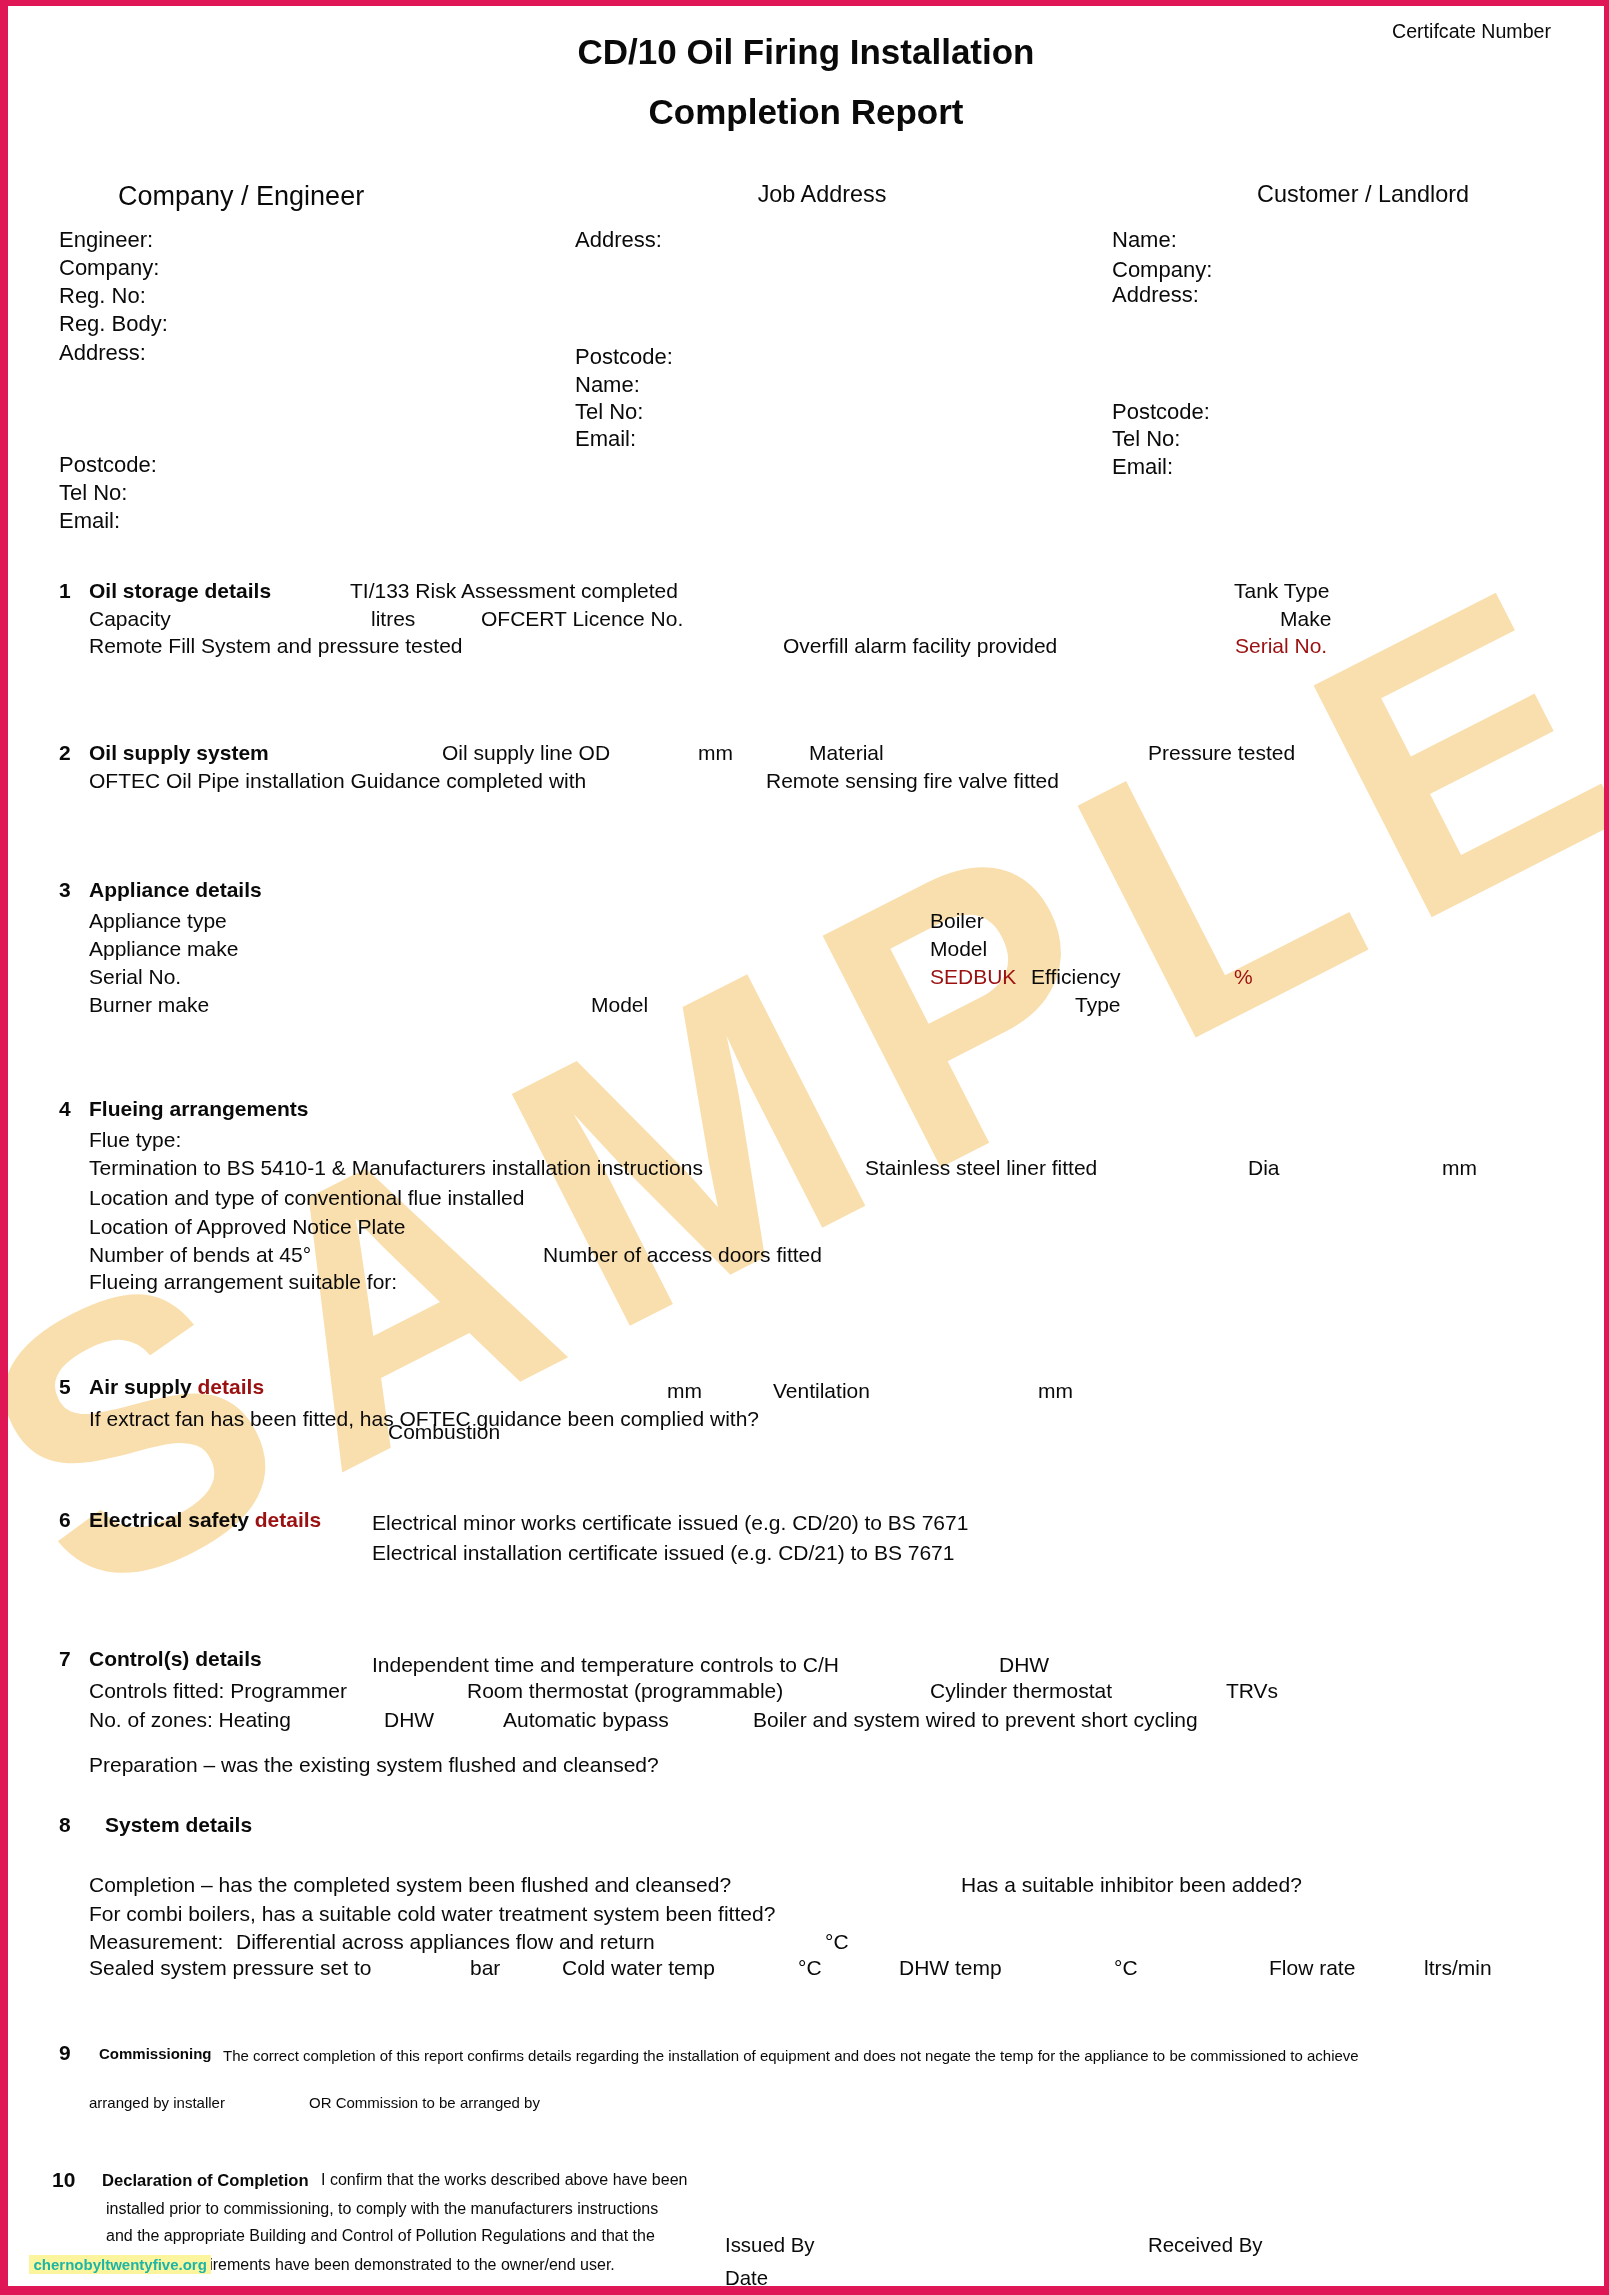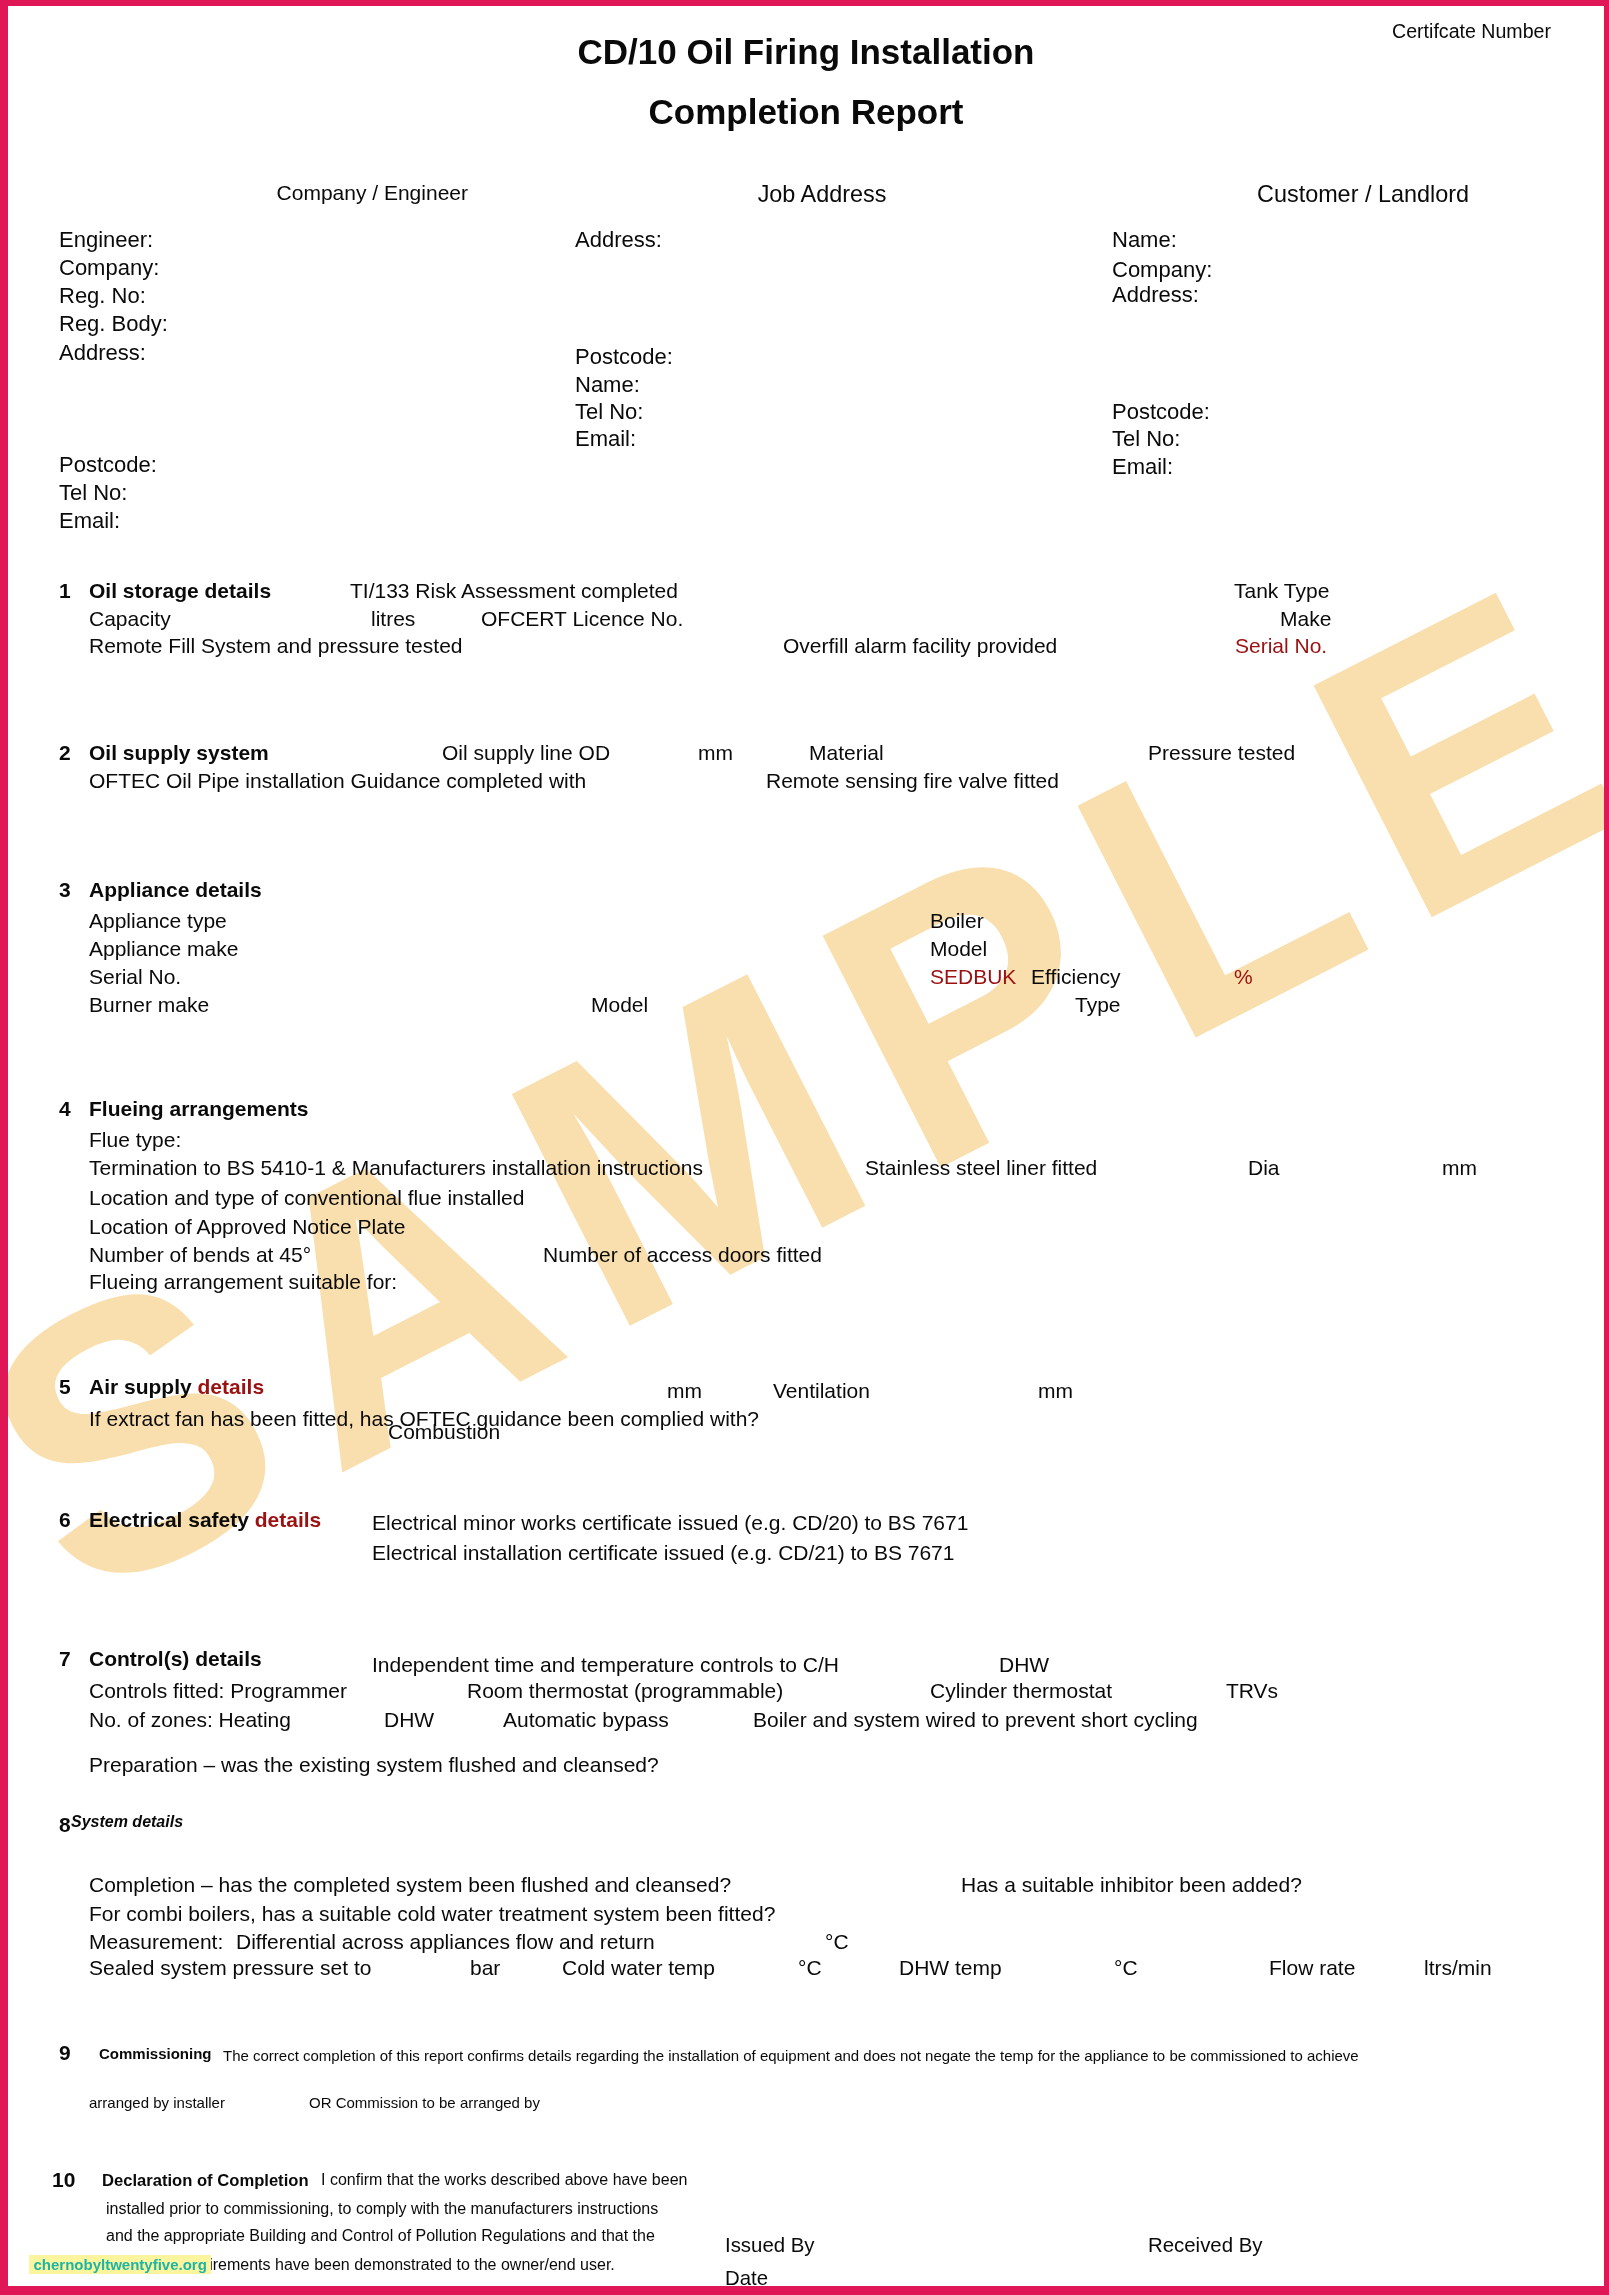--- a/index.html
+++ b/index.html
@@ -70,21 +70,21 @@
 </style>
 </head>
 <body>
 
 <div class="page" id="page">
   <div class="watermark">SAMPLE</div>
   <div class="title t1">CD/10 Oil Firing Installation</div>
   <div class="title t2">Completion Report</div>
   <div class="cert">Certifcate Number</div>
   <div class="site">chernobyltwentyfive.org</div>
-<div class="run" style="left: 128px; top: 175px; font-size: 21px; width: 332px; text-align: right;">Company / Engineer</div>
+<div class="run" style="left: 110px; top: 175px; font-size: 27px; width: 332px; text-align: left;">Company / Engineer</div>
     <div class="run" style="left: 51px; top: 221px; font-size: 22px;">Engineer:</div>
     <div class="run" style="left: 51px; top: 249px; font-size: 22px;">Company:</div>
     <div class="run" style="left: 51px; top: 277px; font-size: 22px;">Reg. No:</div>
     <div class="run" style="left: 51px; top: 305px; font-size: 22px;">Reg. Body:</div>
     <div class="run" style="left: 51px; top: 334px; font-size: 22px;">Address:</div>
     <div class="run" style="left: 51px; top: 446px; font-size: 22px;">Postcode:</div>
     <div class="run" style="left: 51px; top: 474px; font-size: 22px;">Tel No:</div>
     <div class="run" style="left: 51px; top: 502px; font-size: 22px;">Email:</div>
     <div class="run" style="left: 663px; top: 175px; font-size: 23.4px; width: 302px; text-align: center;">Job Address</div>
     <div class="run" style="left: 567px; top: 221px; font-size: 22px;">Address:</div>
@@ -160,21 +160,21 @@
     <div class="run" style="left: 991px; top: 1647px; font-size: 21px;">DHW</div>
     <div class="run" style="left: 81px; top: 1673px; font-size: 21px;">Controls fitted: Programmer</div>
     <div class="run" style="left: 459px; top: 1673px; font-size: 21px;">Room thermostat (programmable)</div>
     <div class="run" style="left: 922px; top: 1673px; font-size: 21px;">Cylinder thermostat</div>
     <div class="run" style="left: 1218px; top: 1673px; font-size: 21px;">TRVs</div>
     <div class="run" style="left: 81px; top: 1702px; font-size: 21px;">No. of zones: Heating</div>
     <div class="run" style="left: 376px; top: 1702px; font-size: 21px;">DHW</div>
     <div class="run" style="left: 495px; top: 1702px; font-size: 21px;">Automatic bypass</div>
     <div class="run" style="left: 745px; top: 1702px; font-size: 21px;">Boiler and system wired to prevent short cycling</div>
     <div class="run bold" style="left: 51px; top: 1807px; font-size: 21px;">8</div>
-    <div class="run bold" style="left: 63px; top: 1807px; font-size: 16px; font-style: italic;">System details</div>
+    <div class="run bold" style="left: 97px; top: 1807px; font-size: 21px;">System details</div>
     <div class="run" style="left: 81px; top: 1747px; font-size: 21px;">Preparation – was the existing system flushed and cleansed?</div>
     <div class="run" style="left: 81px; top: 1867px; font-size: 21px;">Completion – has the completed system been flushed and cleansed?</div>
     <div class="run" style="left: 932px; top: 1867px; font-size: 21px; margin-left: 21px;">Has a suitable inhibitor been added?</div>
     <div class="run" style="left: 81px; top: 1896px; font-size: 21px;">For combi boilers, has a suitable cold water treatment system been fitted?</div>
     <div class="run" style="left: 81px; top: 1924px; font-size: 21px;">Measurement:</div>
     <div class="run" style="left: 228px; top: 1924px; font-size: 21px;">Differential across appliances flow and return</div>
     <div class="run" style="left: 817px; top: 1924px; font-size: 21px;">°C</div>
     <div class="run" style="left: 81px; top: 1950px; font-size: 21px;">Sealed system pressure set to</div>
     <div class="run" style="left: 462px; top: 1950px; font-size: 21px;">bar</div>
     <div class="run" style="left: 554px; top: 1950px; font-size: 21px;">Cold water temp</div>

